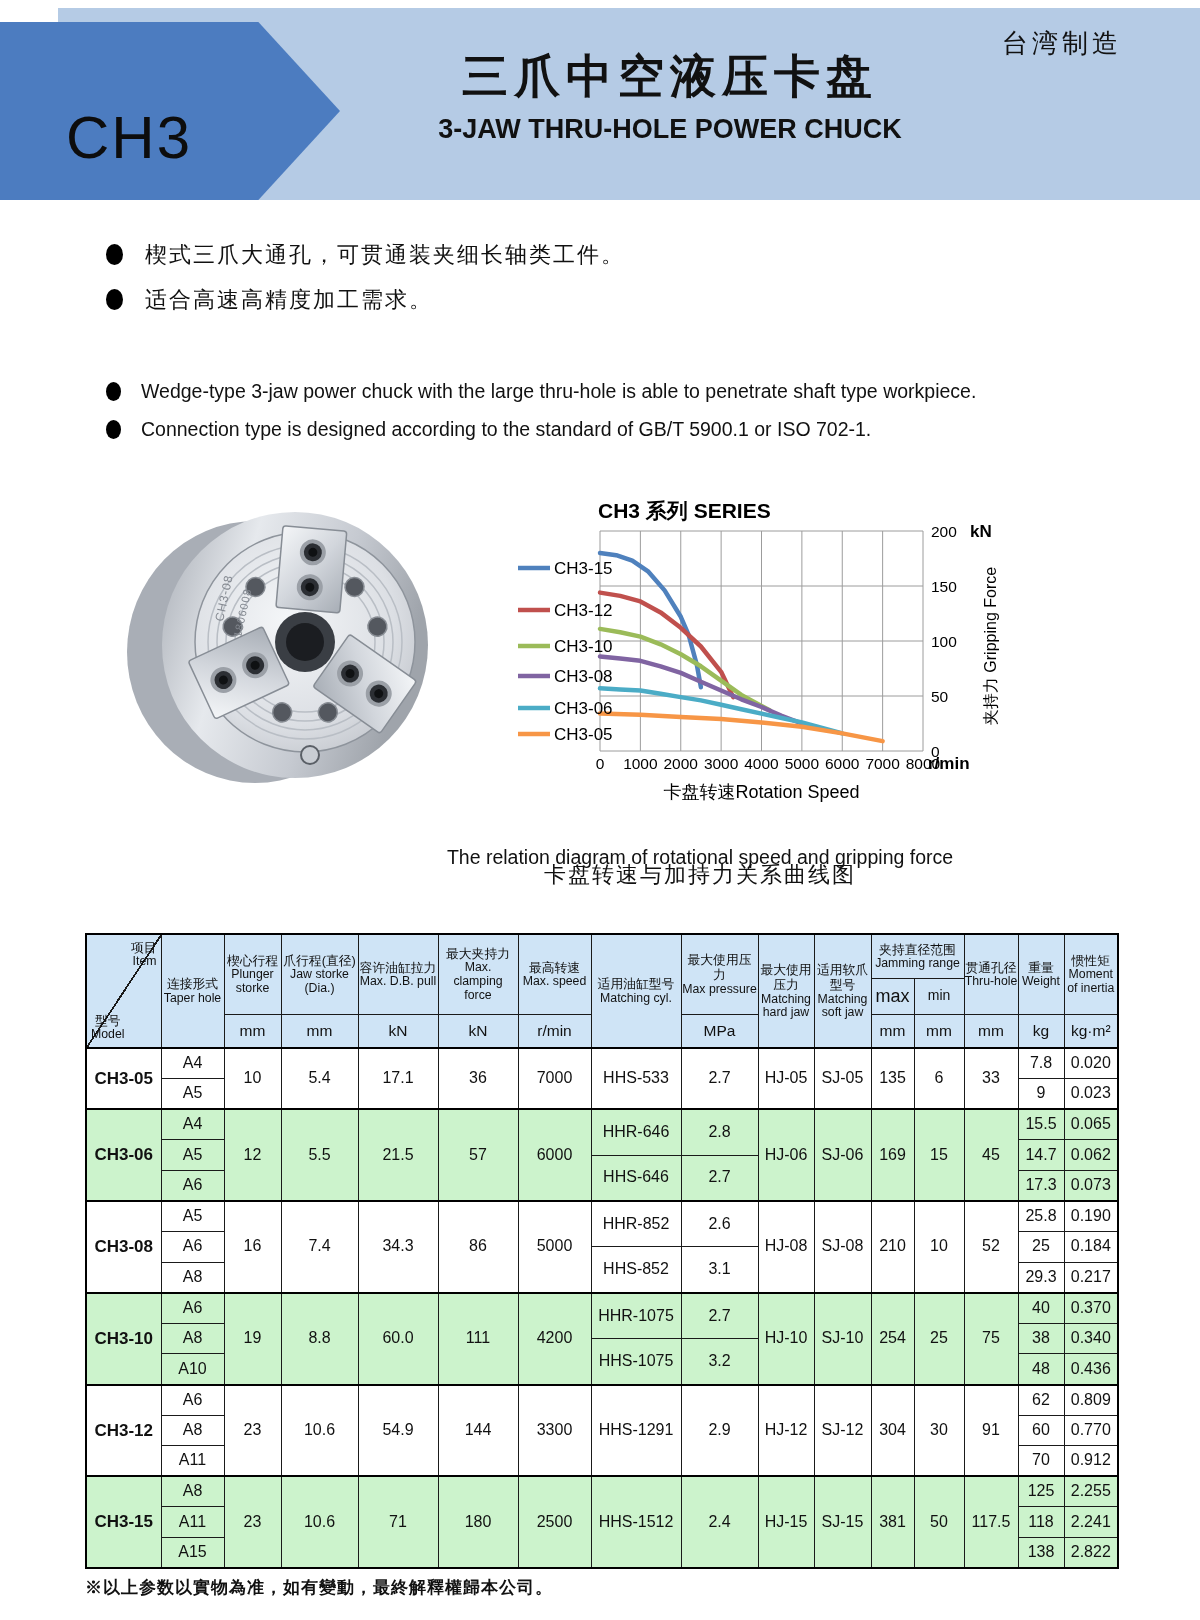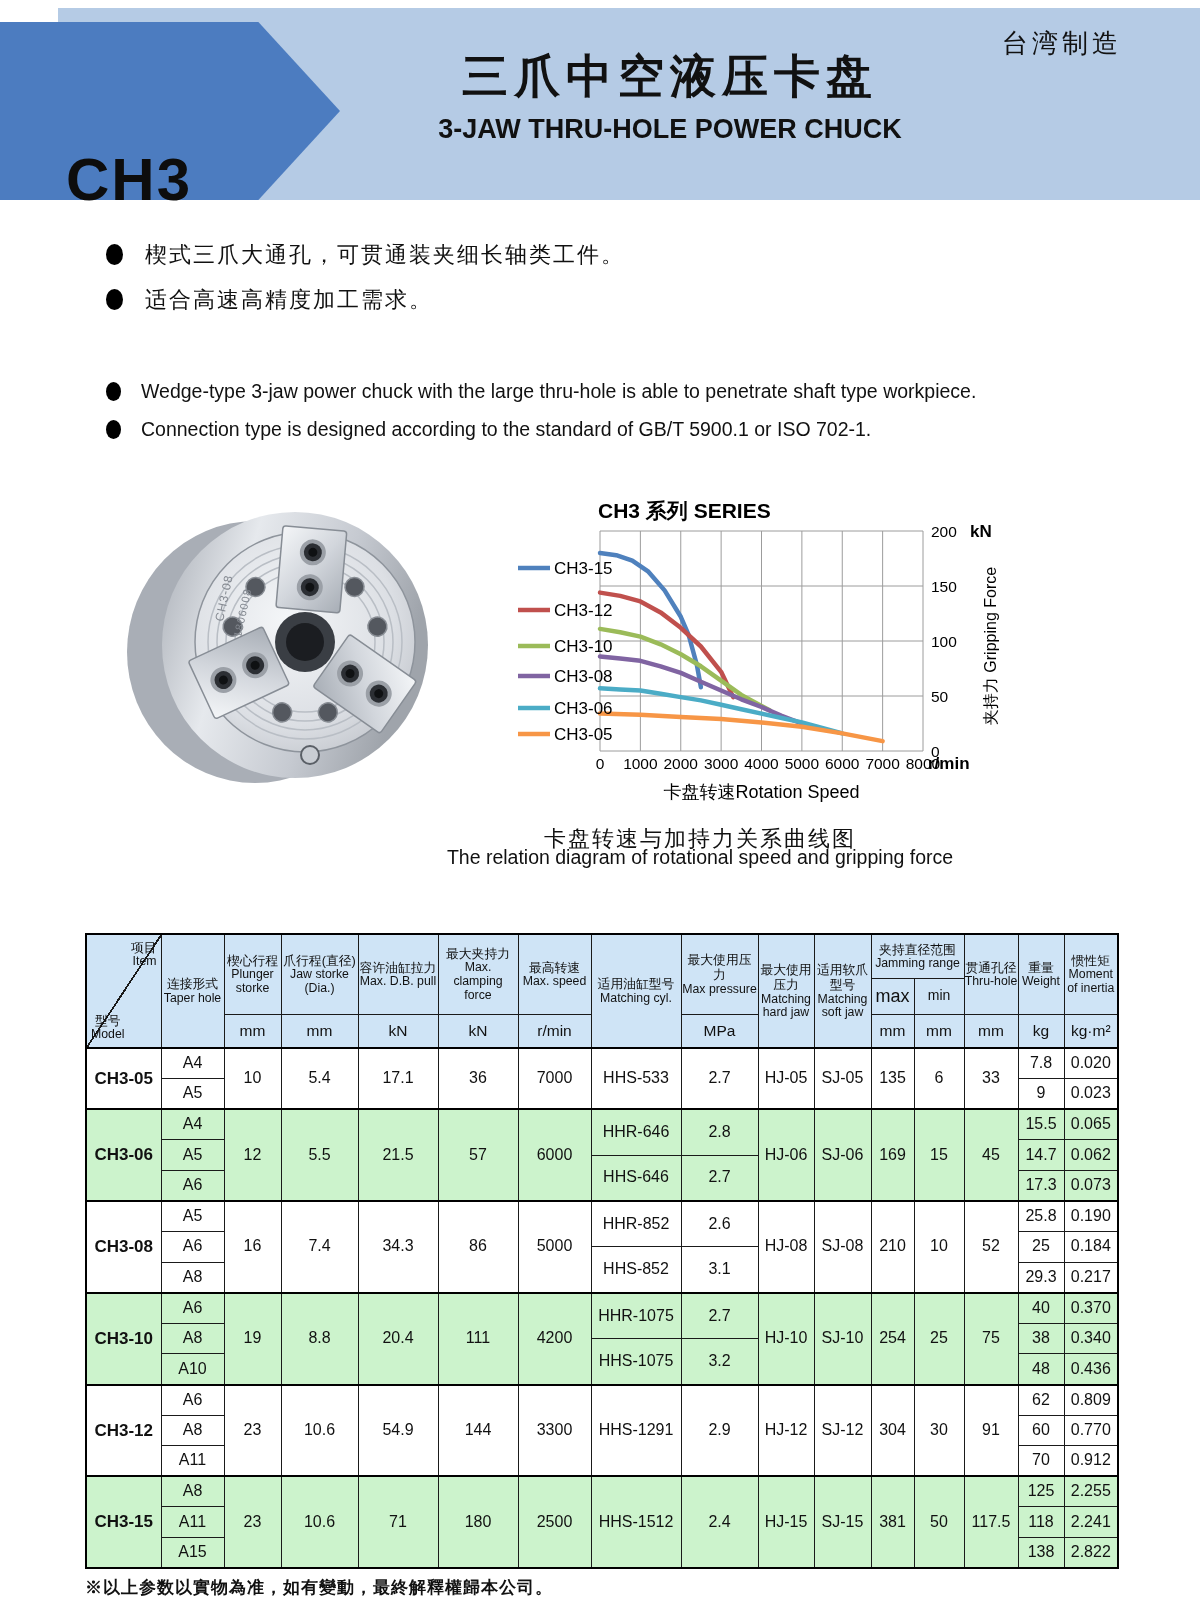--- a/index.html
+++ b/index.html
@@ -3,40 +3,40 @@
 <meta charset="utf-8">
 <style>
   html,body{margin:0;padding:0;background:#fff;}
   body{width:1200px;height:1620px;position:relative;font-family:"Liberation Sans",sans-serif;color:#111;overflow:hidden;}
 
   
   .banner-light{position:absolute;left:58px;top:8px;width:1142px;height:192px;background:#b5cbe5;}
   .banner-arrow{position:absolute;left:0;top:22px;width:340px;height:178px;background:#4c7cc0;
     clip-path:polygon(0 0,76% 0,100% 50%,76% 100%,0 100%);}
   .product-code{position:absolute;left:0;top:22px;width:258px;height:230px;display:flex;align-items:center;justify-content:center;
-    font-size:60px;font-weight:700;letter-spacing:2px;color:#0d0d0d;margin-top:42px;}
+    font-size:60px;font-weight:400;letter-spacing:2px;color:#0d0d0d;}
   .page-title-zh{position:absolute;left:330px;top:46px;width:680px;text-align:center;font-size:46px;font-weight:bold;letter-spacing:6px;}
   .page-title-en{position:absolute;left:330px;top:114px;width:680px;text-align:center;font-size:27px;font-weight:bold;}
   .made-in{position:absolute;right:78px;top:26px;font-size:26px;letter-spacing:4px;}
 
   
   .features{position:absolute;left:106px;}
   .features-zh{top:232px;}
   .features-en{top:372px;}
   .feat-row{display:flex;align-items:center;}
   .features-zh .feat-row{height:45px;font-size:22px;letter-spacing:2px;}
   .features-en .feat-row{height:38px;font-size:19.5px;}
   .bullet{flex:0 0 auto;background:#000;border-radius:50%;margin-right:22px;}
   .features-zh .bullet{width:17px;height:21px;}
   .features-en .bullet{width:15px;height:19px;margin-right:20px;}
 
   
   .photo-wrap{position:absolute;left:105px;top:492px;width:370px;height:315px;}
   .chart-wrap{position:absolute;left:498px;top:496px;width:515px;height:320px;}
-  .chart-caption-zh{position:absolute;left:300px;top:824px;width:800px;text-align:center;font-size:22px;letter-spacing:2px;}
+  .chart-caption-zh{position:absolute;left:300px;top:860px;width:800px;text-align:center;font-size:22px;letter-spacing:2px;}
   .chart-caption-en{position:absolute;left:300px;top:846px;width:800px;text-align:center;font-size:19.5px;}
   svg text{font-family:"Liberation Sans",sans-serif;}
 
   
   .table-wrap{position:absolute;left:85px;top:933px;}
   table.spec{border-collapse:collapse;table-layout:fixed;width:1032px;border:2px solid #000;}
   table.spec th,table.spec td{border:1px solid #1a1a1a;text-align:center;vertical-align:middle;padding:0;overflow:hidden;}
   thead th{background:#cfe4f6;font-weight:normal;}
   thead tr:nth-child(1){height:44px;}
   thead tr:nth-child(2){height:36px;}
@@ -435,21 +435,21 @@
           <td rowspan="2">0.217</td>
         </tr>
         <tr></tr>
       </tbody>
       <tbody class="g-green">
         <tr>
           <td rowspan="6" class="model-cell">CH3-10</td>
           <td rowspan="2">A6</td>
           <td rowspan="6">19</td>
           <td rowspan="6">8.8</td>
-          <td rowspan="6">20.4</td>
+          <td rowspan="6">60.0</td>
           <td rowspan="6">111</td>
           <td rowspan="6">4200</td>
           <td rowspan="3">HHR-1075</td>
           <td rowspan="3">2.7</td>
           <td rowspan="6">HJ-10</td>
           <td rowspan="6">SJ-10</td>
           <td rowspan="6">254</td>
           <td rowspan="6">25</td>
           <td rowspan="6">75</td>
           <td rowspan="2">40</td>

